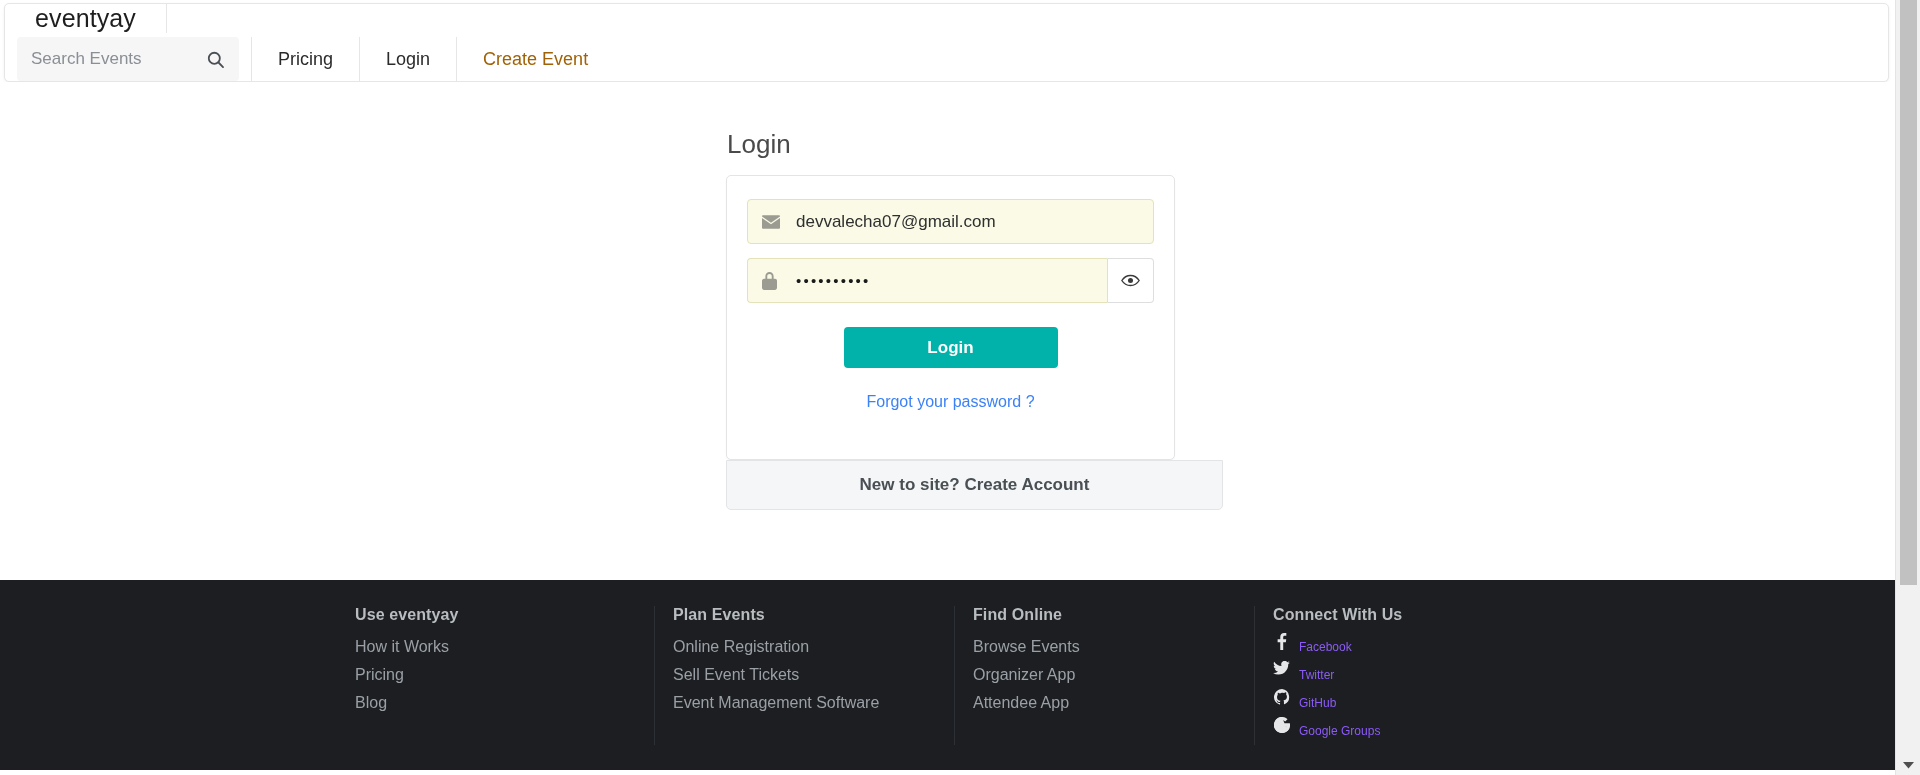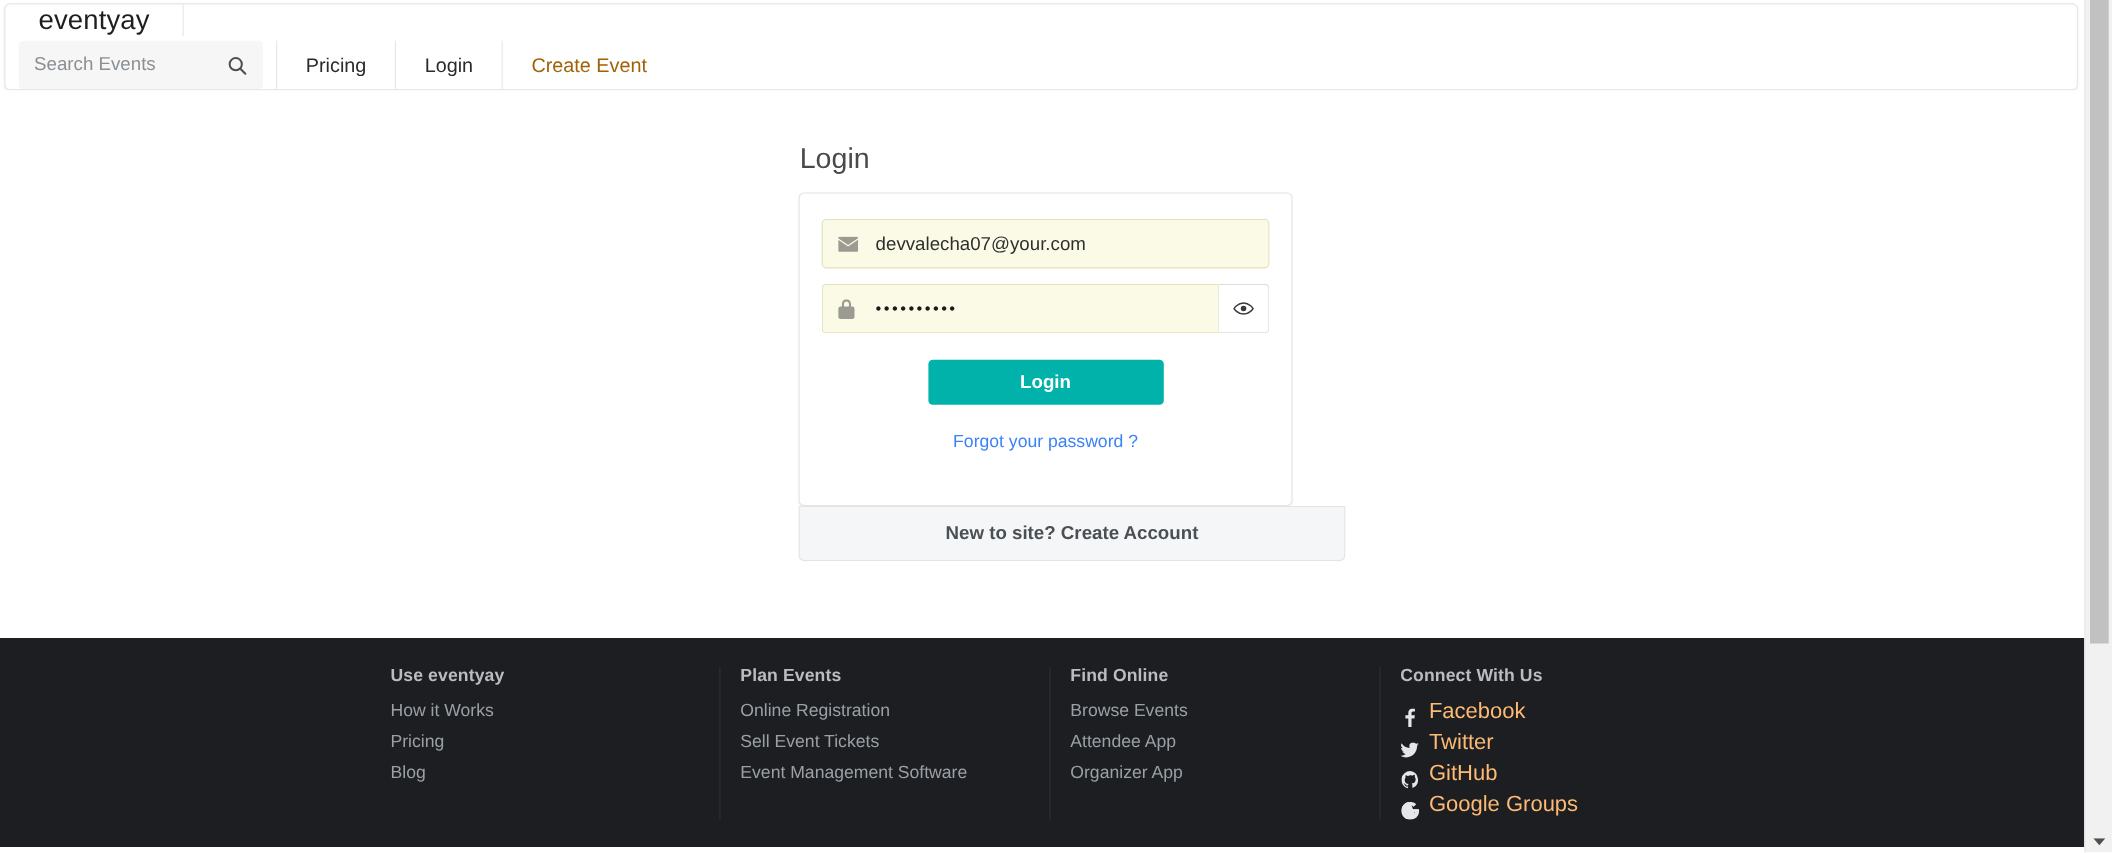--- a/index.html
+++ b/index.html
@@ -270,24 +270,24 @@
   .footer-link {
     font-size: 16px;
     color: #9aa0a6;
     line-height: 28px;
     display: block;
     cursor: pointer;
     text-decoration: none;
   }
   .social-link {
     display: flex;
-    align-items: flex-end;
+    align-items: flex-start;
     gap: 9px;
-    font-size: 20px;
-    color: #fdba74;
+    font-size: 12px;
+    color: #8b5cf6;
     line-height: 28px;
     height: 28px;
     cursor: pointer;
   }
   .social-icon {
     width: 17px;
     flex: 0 0 17px;
     display: flex;
     align-items: center;
     justify-content: center;
@@ -369,21 +369,21 @@
         <div class="card-body">
 
           <div class="field">
             <div class="input-wrap">
               <span class="field-icon">
                 <svg width="18" height="14" viewBox="0 0 20 15" fill="#9b9b92">
                   <path d="M1 0h18a1 1 0 0 1 1 1v.4L10 8.2 0 1.4V1a1 1 0 0 1 1-1z"></path>
                   <path d="M0 3.1v10.9a1 1 0 0 0 1 1h18a1 1 0 0 0 1-1V3.1l-10 6.8L0 3.1z"></path>
                 </svg>
               </span>
-              <span class="field-value">devvalecha07@your.com</span>
+              <span class="field-value">devvalecha07@gmail.com</span>
             </div>
           </div>
 
           <div class="field with-addon">
             <div class="input-wrap">
               <span class="field-icon">
                 <svg width="15" height="18" viewBox="0 0 16 19" fill="#9b9b92">
                   <path d="M8 0C5.5 0 3.6 2 3.6 4.4V7H2.2C1 7 0 8 0 9.2v7.6C0 18 1 19 2.2 19h11.6c1.2 0 2.2-1 2.2-2.2V9.2C16 8 15 7 13.8 7h-1.4V4.4C12.4 2 10.5 0 8 0zm0 2.1c1.3 0 2.4 1 2.4 2.3V7H5.6V4.4c0-1.3 1.1-2.3 2.4-2.3z"></path>
                 </svg>
               </span>
@@ -429,22 +429,22 @@
         <div class="footer-col">
           <div class="footer-title">Plan Events</div>
           <a class="footer-link">Online Registration</a>
           <a class="footer-link">Sell Event Tickets</a>
           <a class="footer-link">Event Management Software</a>
         </div>
 
         <div class="footer-col">
           <div class="footer-title">Find Online</div>
           <a class="footer-link">Browse Events</a>
+          <a class="footer-link">Organizer App</a>
           <a class="footer-link">Attendee App</a>
-          <a class="footer-link">Organizer App</a>
         </div>
 
         <div class="footer-col">
           <div class="footer-title">Connect With Us</div>
 
           <div class="social-link">
             <span class="social-icon">
               <svg width="11" height="17" viewBox="0 0 11 18" fill="#e4e6e8">
                 <path d="M7.3 18V9.8h2.8l.4-3.2H7.3V4.5c0-.9.3-1.6 1.6-1.6h1.7V0C10.3 0 9.3 0 8.2 0 5.8 0 4.2 1.5 4.2 4.2v2.4H1.4v3.2h2.8V18h3.1z"></path>
               </svg>

